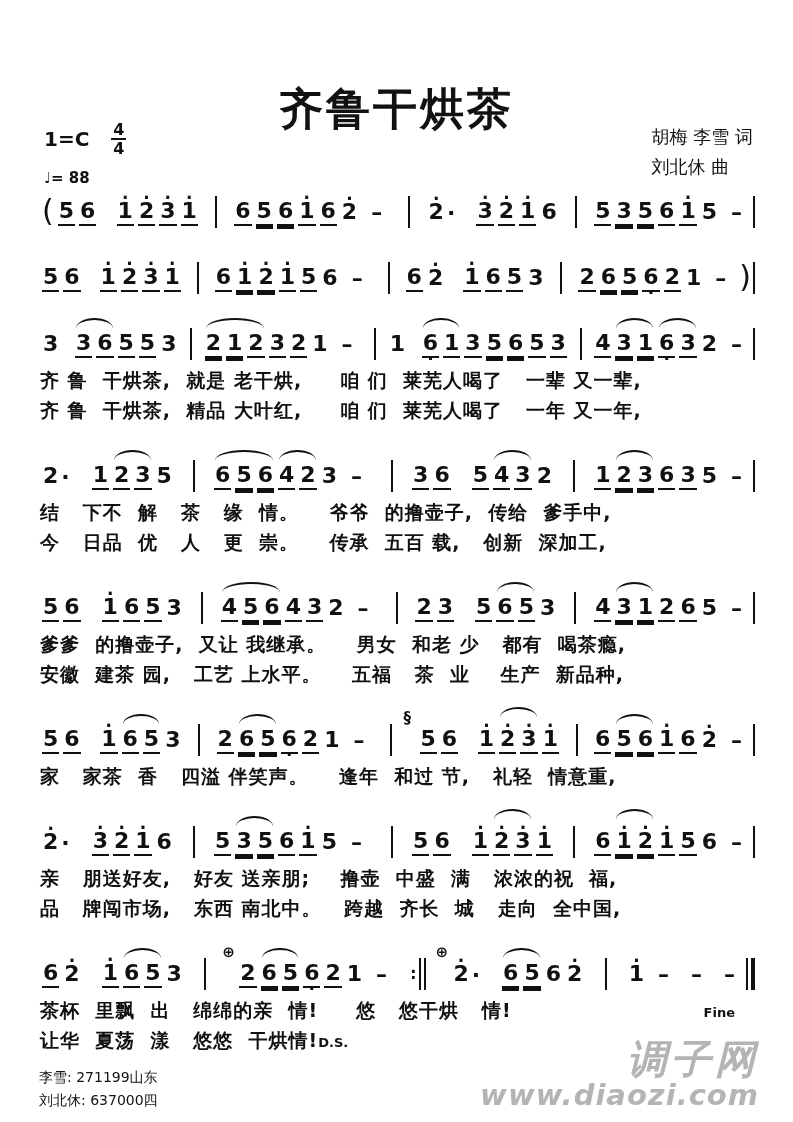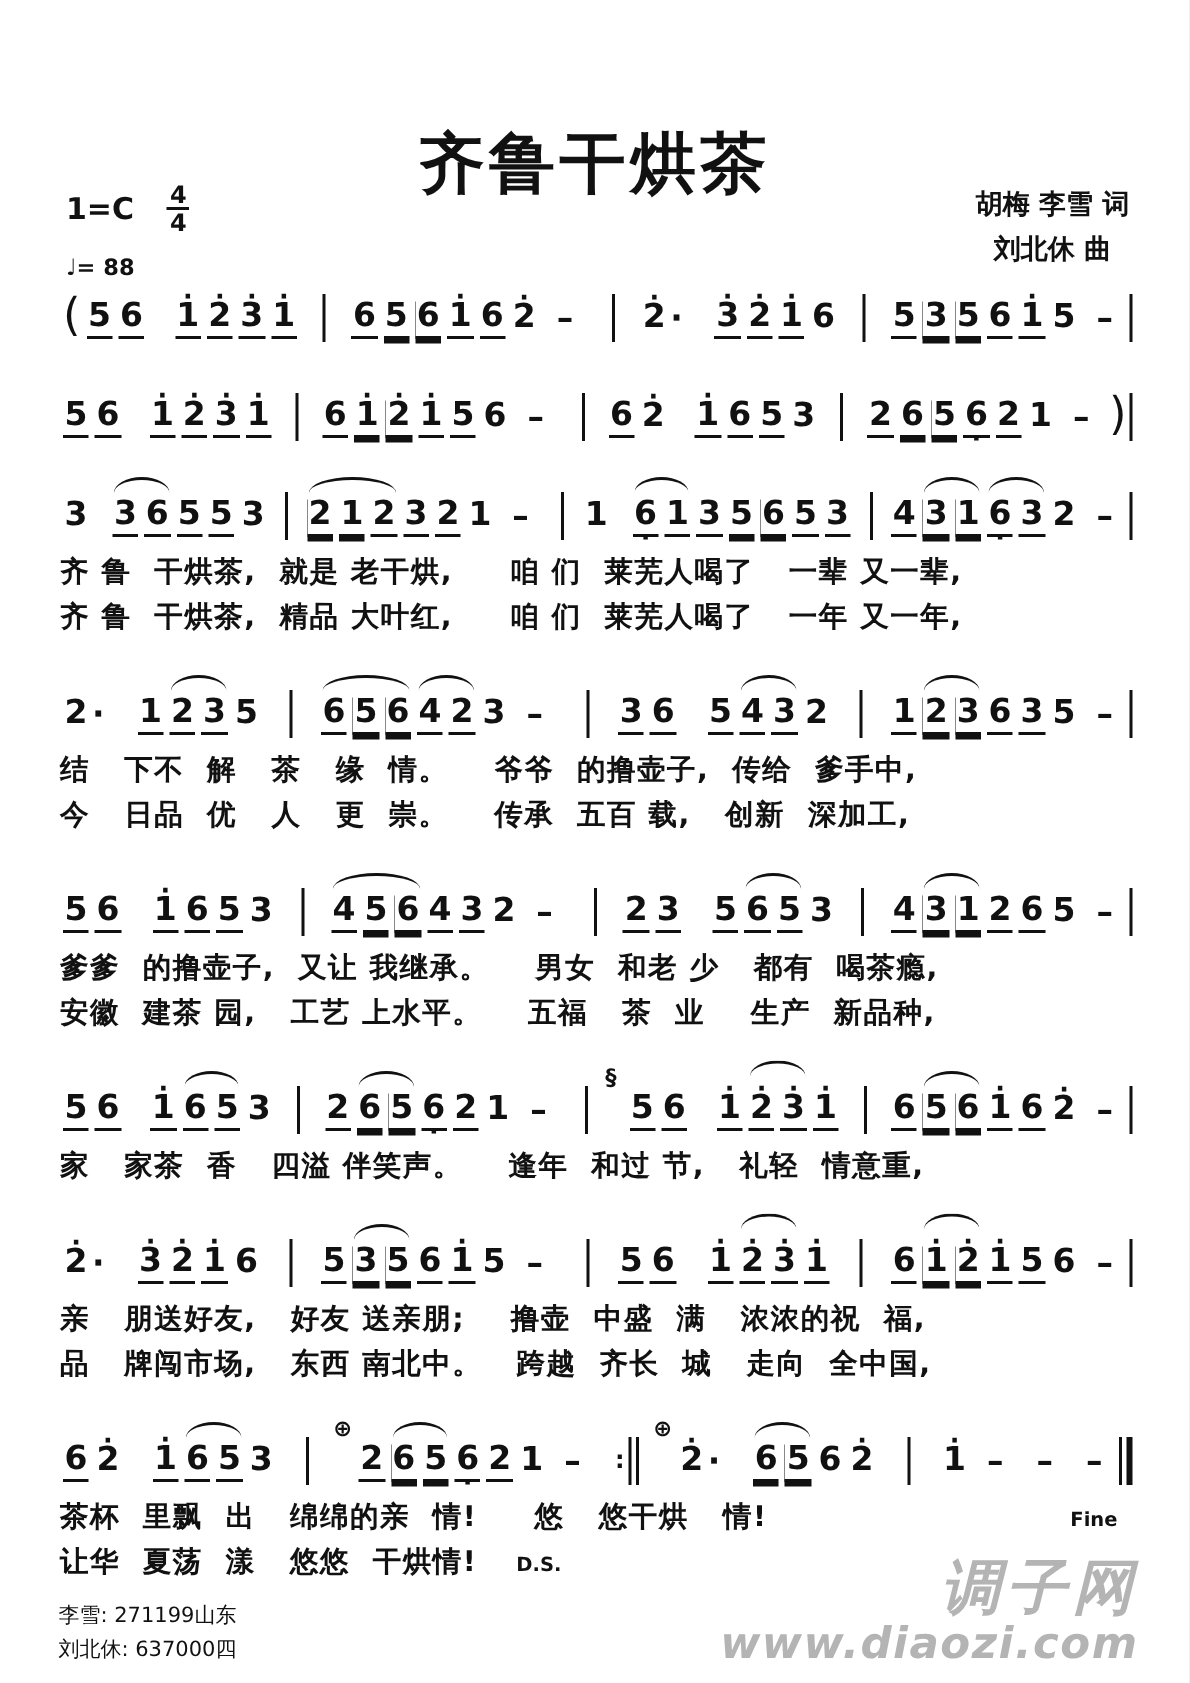--- a/index.html
+++ b/index.html
@@ -6,21 +6,21 @@
   .page{position:relative;width:793px;height:1122px;background:#ffffff;margin:0 auto;
         font-family:"DejaVu Sans","Liberation Sans",sans-serif;color:#111;overflow:hidden;}
   
   .title{margin:18px;padding-top:62px;text-align:center;font-size:44px;font-weight:bold;letter-spacing:3px;}
   .meta-left{position:absolute;left:44px;top:122px;}
   .keyrow{display:flex;align-items:center;font-size:20px;font-weight:bold;justify-content:center;}
   .timesig{display:inline-flex;flex-direction:column;align-items:center;margin-left:22px;
            font-size:16px;font-weight:bold;line-height:15px;}
   .fracbar{display:block;width:15px;height:2px;background:#111;margin:1px 0;}
   .tempo{margin-top:13px;font-size:15px;font-weight:bold;}
-  .credits{position:absolute;right:40px;top:122px;text-align:center;font-size:18px;font-weight:bold;line-height:30px;}
+  .credits{position:absolute;right:40px;top:122px;text-align:left;font-size:18px;font-weight:normal;line-height:30px;}
   
   .score{position:absolute;left:40px;right:38px;top:188px;}
   .system{margin-bottom:18px;}
   .system.haslyr{margin-bottom:24px;}
   .notesline{display:flex;align-items:center;height:48px;font-weight:bold;}
   .note{position:relative;display:inline-block;font-size:22px;line-height:26px;margin:0 2px;padding:0 1px;}
   .note.u1{border-bottom:2px solid #111;}
   .note.u2{border-bottom:2px solid #111;box-shadow:0 3px 0 #111;}
   .note.hi::before{content:"·";position:absolute;top:-13px;left:50%;transform:translateX(-50%);
                    font-size:17px;font-weight:bold;}
@@ -39,22 +39,22 @@
   .barend{margin-left:auto;display:flex;align-items:center;}
   .rptdots{font-size:16px;font-weight:bold;margin-right:3px;}
   .dash{font-size:22px;font-weight:bold;margin:0 11px;}
   .paren{font-size:30px;font-weight:normal;margin:0 2px;transform:translateY(-2px);}
   .scoremark{position:relative;display:inline-block;width:12px;height:32px;}
   .scoremark>span{position:absolute;top:-15px;left:-3px;font-size:15px;font-weight:bold;}
   
   .lyricrow{display:flex;align-items:baseline;height:30px;white-space:pre;
             font-size:19px;font-weight:600;letter-spacing:1px;}
   .lyricrow:first-of-type{margin-top:4px;}
-  .lyricend{font-size:13px;font-weight:bold;letter-spacing:0;margin-left:26px;}
-  .lyricend.right{margin-left:auto;margin-right:10px;}
+  .lyricend{font-size:13px;font-weight:bold;letter-spacing:0;margin-left:0;}
+  .lyricend.right{margin-left:auto;margin-right:20px;}
   
   .footer-contact{position:absolute;left:39px;top:1066px;font-size:14px;line-height:23px;}
   .watermark{position:absolute;right:34px;top:1038px;text-align:right;line-height:1.05;}
   .wm-name{font-size:40px;font-weight:bold;letter-spacing:4px;}
   .wm-url{font-size:29px;font-weight:bold;letter-spacing:1px;}
 </style>
 </head>
 <body>
 
 <div class="page">

